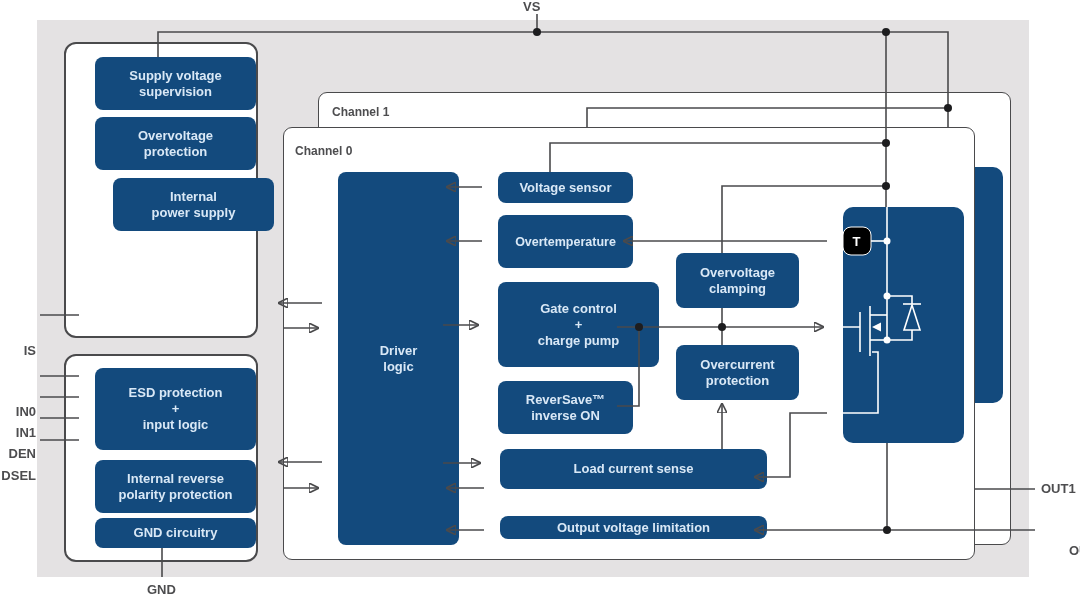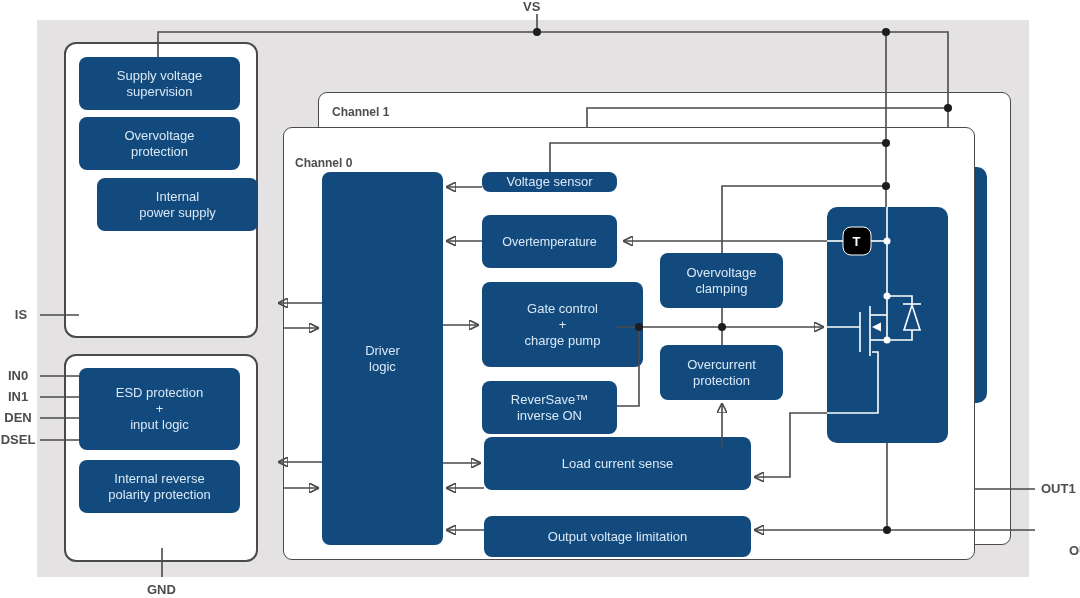--- a/index.html
+++ b/index.html
@@ -10,24 +10,24 @@
     --label-text:#4d4d4f;
   }
   html,body{margin:0;padding:0;background:#fff;}
   body{font-family:"Liberation Sans","DejaVu Sans",sans-serif;}
   #stage{position:relative;width:1080px;height:598px;background:#fff;overflow:hidden;}
   .panel-gray{position:absolute;left:37px;top:20px;width:992px;height:557px;background:var(--panel-gray);}
   .wbox{position:absolute;background:#fff;border:2px solid var(--line);border-radius:12px;box-sizing:border-box;}
   .chbox{position:absolute;background:#fff;border:1.6px solid var(--line);border-radius:9px;box-sizing:border-box;}
   .blk{position:absolute;background:var(--block-blue);color:var(--block-text);
        border-radius:8px;display:flex;align-items:center;justify-content:center;
-       text-align:center;white-space:pre-line;font-weight:400;font-size:13px;line-height:16px;box-sizing:border-box;}
+       text-align:center;white-space:pre-line;font-weight:700;font-size:13px;line-height:16px;box-sizing:border-box;margin-left:16px;}
   .blk.small{font-size:12.5px;}
   .lbl{position:absolute;color:var(--label-text);font-weight:700;font-size:13px;line-height:14px;}
-  .lbl.right{text-align:center;}
+  .lbl.right{text-align:right;margin-top:36px;}
   .chlbl{position:absolute;color:var(--label-text);font-weight:600;font-size:12px;line-height:15px;}
   #wires{position:absolute;left:0;top:0;width:1080px;height:598px;pointer-events:none;}
   #wires path, #wires line{stroke:var(--line);stroke-width:1.6;fill:none;}
   #wires .white{stroke:#fff;}
   #wires .dot{fill:#1d1d1f;stroke:none;}
   #wires .wdot{fill:#fff;stroke:none;}
   #wires text{fill:#fff;font-family:"Liberation Sans","DejaVu Sans",sans-serif;font-size:13px;font-weight:700;}
 </style>
 </head>
 <body>
@@ -37,46 +37,47 @@
   <div class="panel-gray"></div>
 
   <div class="wbox" style="left:64px;top:42px;width:194px;height:296px;"></div>
   <div class="wbox" style="left:64px;top:354px;width:194px;height:208px;"></div>
 
   <div class="chbox" style="left:318px;top:92px;width:693px;height:453px;"></div>
   <div class="blk" style="left:864px;top:167px;width:123px;height:236px;border-radius:10px;"></div>
   <div class="chbox" style="left:283px;top:127px;width:692px;height:433px;"></div>
 
   <div class="chlbl" style="left:332px;top:105px;">Channel 1</div>
-  <div class="chlbl" style="left:295px;top:156px;">Channel 0</div>
+  <div class="chlbl" style="left:295px;top:144px;">Channel 0</div>
 
   <div class="blk" style="left:79px;top:57px;width:161px;height:53px;">Supply voltage
 supervision</div>
   <div class="blk" style="left:79px;top:117px;width:161px;height:53px;">Overvoltage
 protection</div>
   <div class="blk" style="left:97px;top:178px;width:161px;height:53px;">Internal
 power supply</div>
 
   <div class="blk" style="left:79px;top:368px;width:161px;height:82px;">ESD protection
 +
 input logic</div>
   <div class="blk" style="left:79px;top:460px;width:161px;height:53px;">Internal reverse
 polarity protection</div>
+  <div class="blk" style="left:79px;top:518px;width:161px;height:30px;">GND circuitry</div>
 
   <div class="blk" style="left:322px;top:172px;width:121px;height:373px;">Driver
 logic</div>
-  <div class="blk" style="left:482px;top:172px;width:135px;height:20px;">Voltage sensor</div>
+  <div class="blk" style="left:482px;top:172px;width:135px;height:31px;">Voltage sensor</div>
   <div class="blk small" style="left:482px;top:215px;width:135px;height:53px;">Overtemperature</div>
   <div class="blk" style="left:482px;top:282px;width:161px;height:85px;">Gate control
 +
 charge pump</div>
   <div class="blk" style="left:482px;top:381px;width:135px;height:53px;">ReverSave™
 inverse ON</div>
-  <div class="blk" style="left:484px;top:437px;width:267px;height:53px;">Load current sense</div>
-  <div class="blk" style="left:484px;top:516px;width:267px;height:41px;">Output voltage limitation</div>
+  <div class="blk" style="left:484px;top:449px;width:267px;height:40px;">Load current sense</div>
+  <div class="blk" style="left:484px;top:516px;width:267px;height:23px;">Output voltage limitation</div>
   <div class="blk" style="left:660px;top:253px;width:123px;height:55px;">Overvoltage
 clamping</div>
   <div class="blk" style="left:660px;top:345px;width:123px;height:55px;">Overcurrent
 protection</div>
   <div class="blk" style="left:827px;top:207px;width:121px;height:236px;border-radius:10px;"></div>
 
   <div class="lbl" style="left:523px;top:0px;">VS</div>
   <div class="lbl right" style="left:6px;top:308px;width:30px;">IS</div>
   <div class="lbl right" style="left:0px;top:369px;width:36px;">IN0</div>
   <div class="lbl right" style="left:0px;top:390px;width:36px;">IN1</div>

